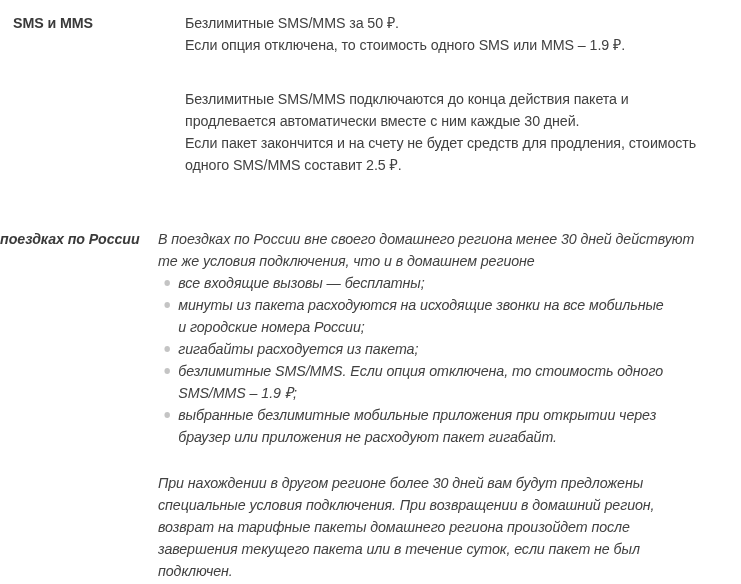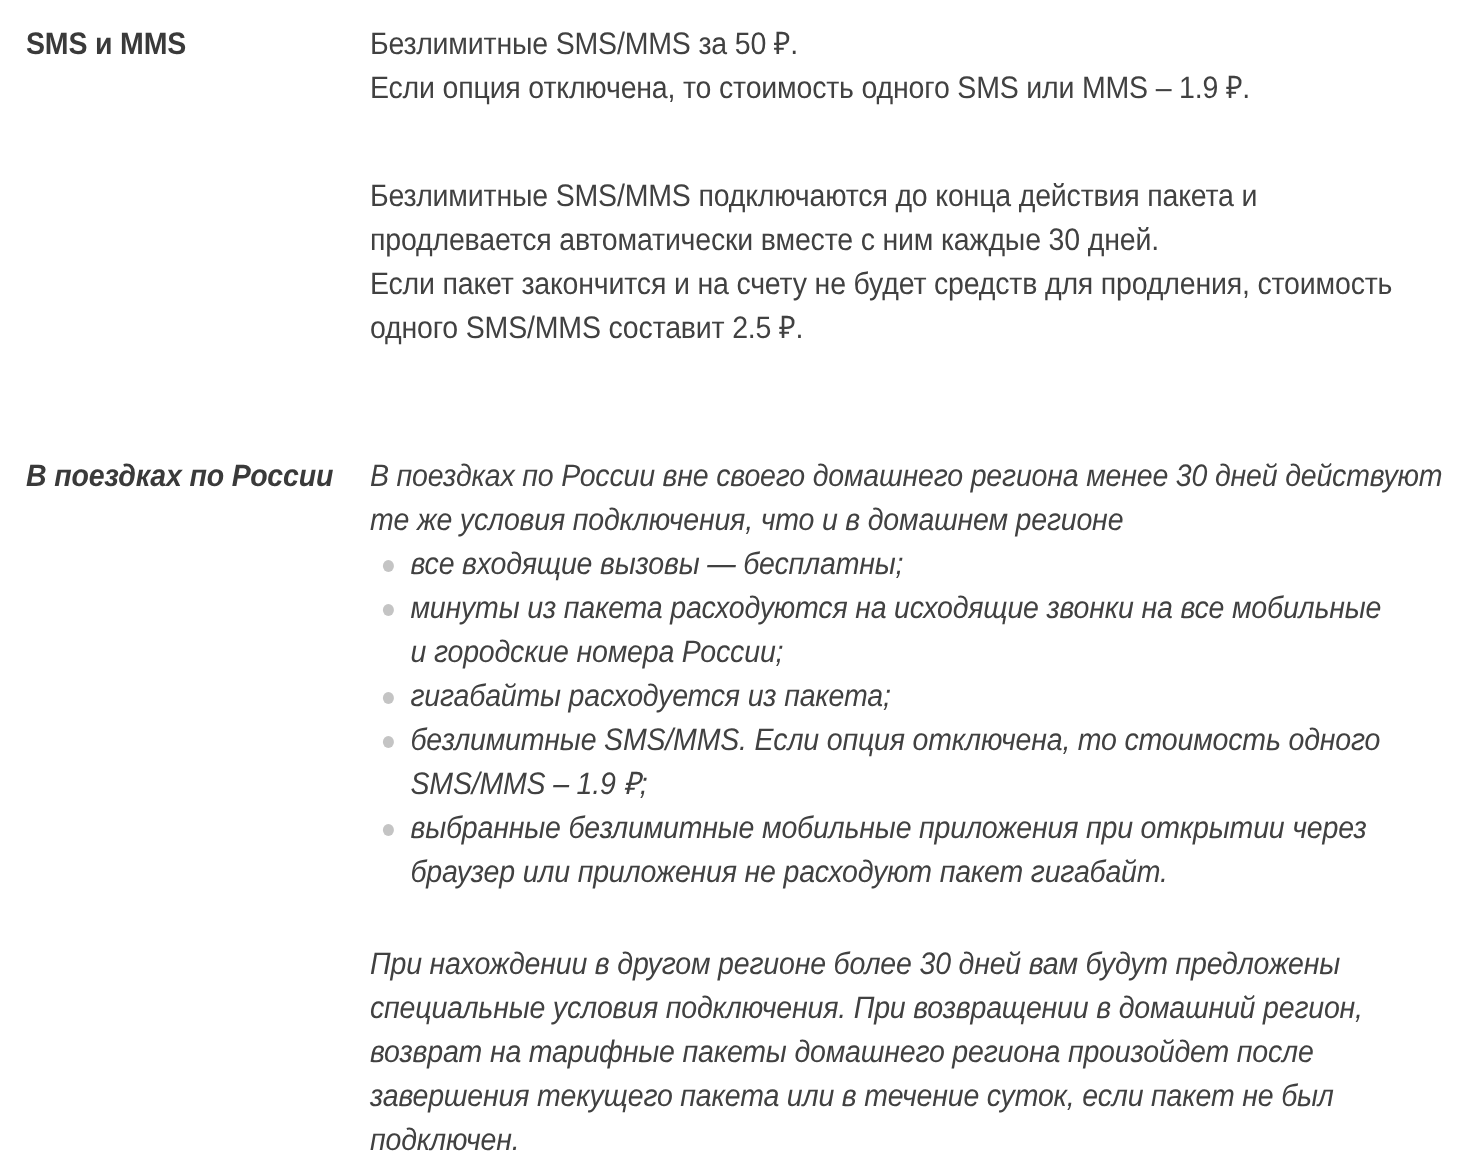--- a/index.html
+++ b/index.html
@@ -9,21 +9,21 @@
     height: 584px;
     background: #ffffff;
     overflow: hidden;
     font-family: "Liberation Sans", sans-serif;
   }
   .page {
     width: 741px;
     height: 584px;
     padding: 12px 0 0 13px;
   }
-  .row { display: flex; }
+  .row { display: flex; justify-content: flex-end; }
   .row + .row { margin-top: 52px; font-style: italic; }
   .row-label {
     flex: 0 0 172px;
     width: 172px;
     font-size: 15.5px;
     line-height: 22px;
     font-weight: bold;
     color: #3a3a3a;
     transform: scaleX(0.92);
     transform-origin: left top;

